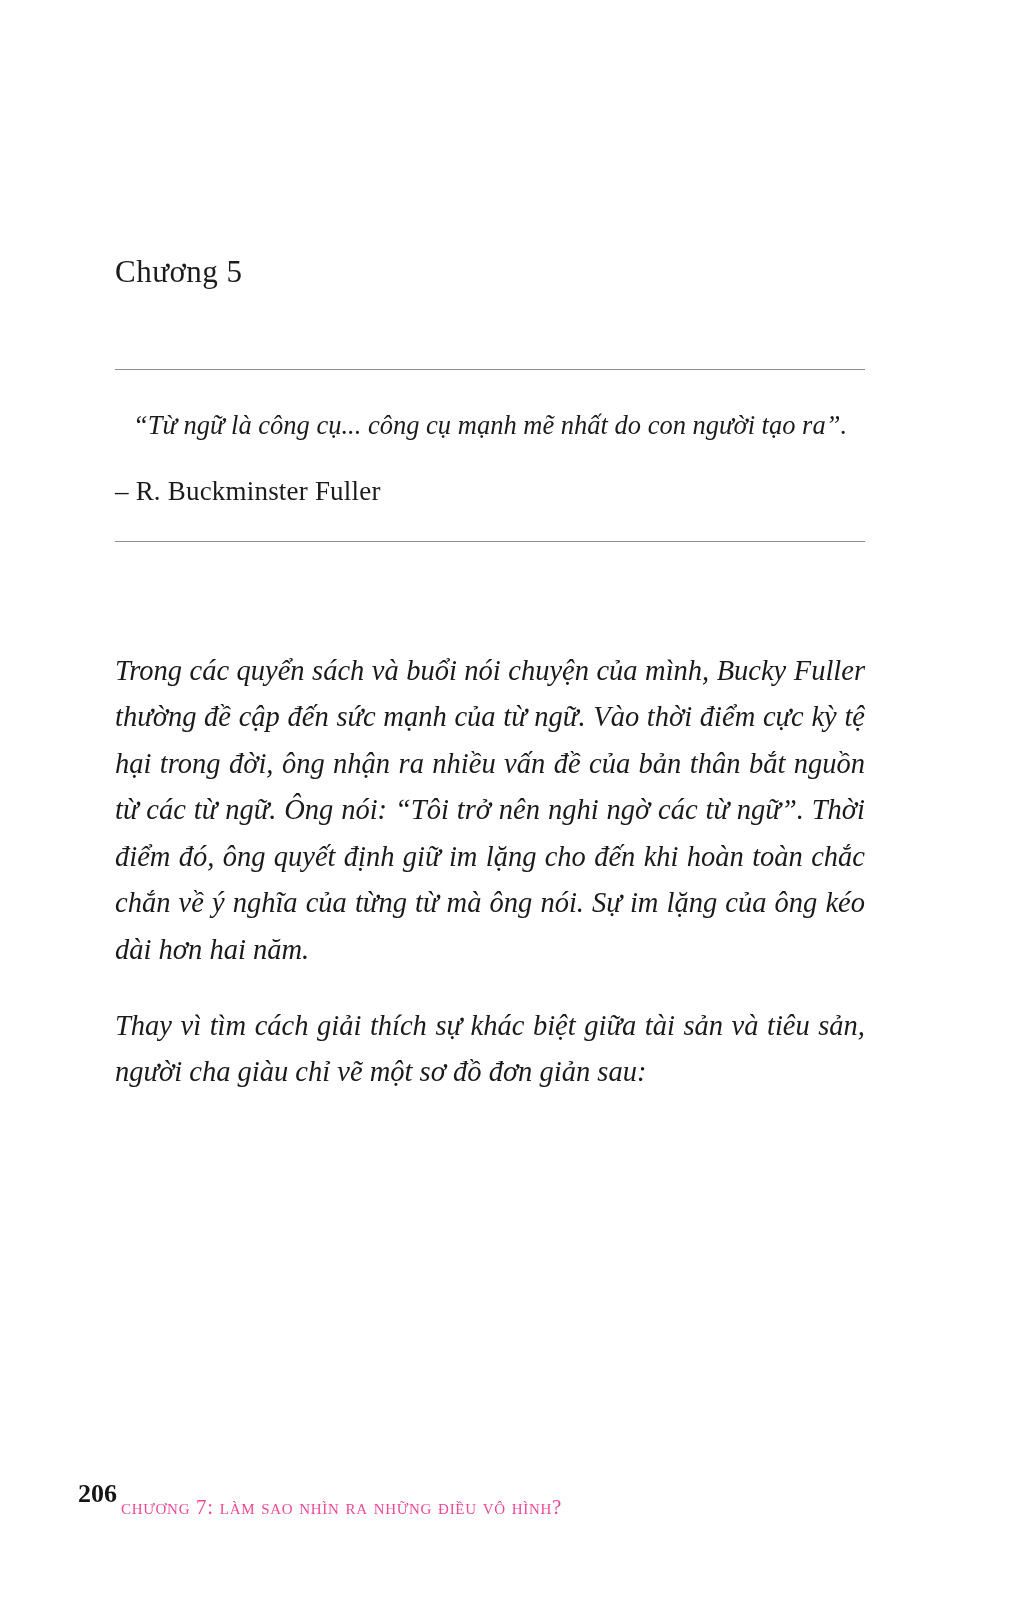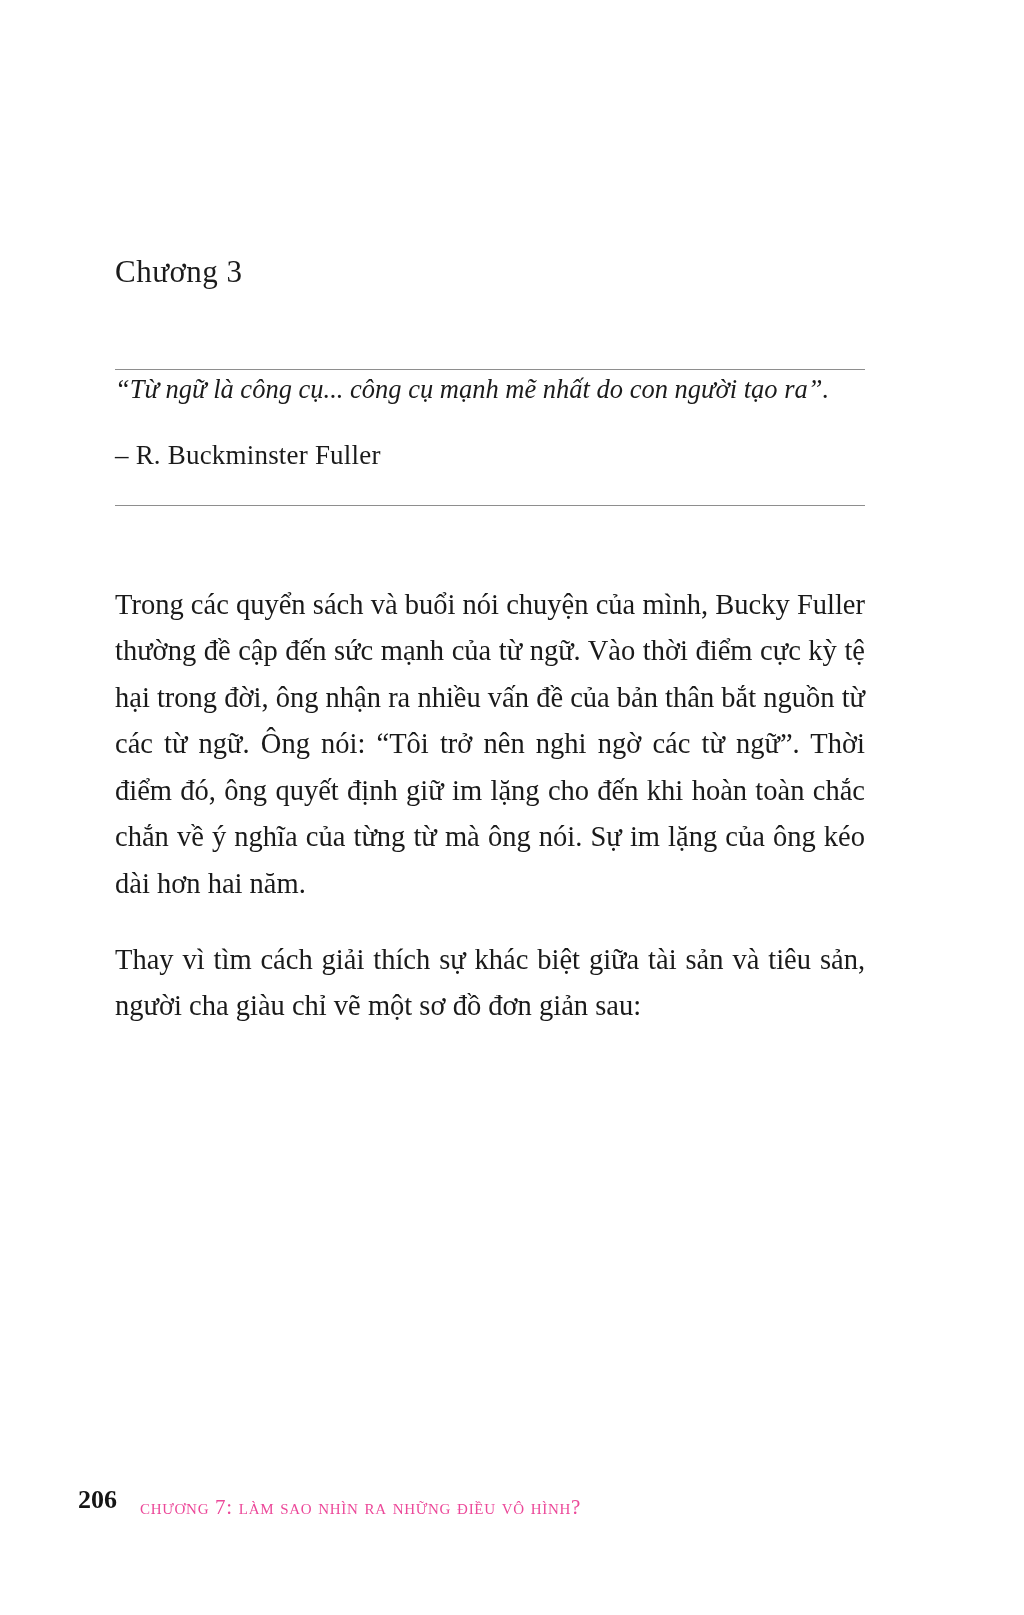--- a/index.html
+++ b/index.html
@@ -63,34 +63,37 @@
     border-top: 1px solid #8e8e8e;
     margin: 0;
     width: 750px;
   }
   .quote-text {
     font-family: "Liberation Serif", serif;
     font-style: italic;
     font-size: 26.5px;
     line-height: 1.5;
     color: #1b1b1b;
+    margin-top: 36px;
+    text-align: center;
   }
   .quote-attrib {
     font-family: "Liberation Serif", serif;
     font-size: 27px;
     color: #1b1b1b;
     text-align: left;
     margin-top: 30px;
     margin-bottom: 34px;
     letter-spacing: 0.2px;
   }
 
   
   .body {
-    margin-top: 76px;
+    margin-top: 106px;
+    font-style: italic;
   }
   .body p {
     font-family: "Liberation Serif", serif;
     font-size: 28.5px;
     line-height: 1.63;
     color: #1a1a1a;
     margin: 0 0 30px 0;
     text-align: justify;
     text-justify: inter-word;
   }
@@ -100,22 +103,22 @@
   .body p.no-justify-last {
     text-align: justify;
   }
 
   
   .footer {
     position: absolute;
     left: 78px;
     bottom: 95px;
     display: flex;
-    align-items: center;
-    gap: 23px;
+    align-items: flex-start;
+    gap: 4px;
   }
   .footer-page-number {
     font-family: "Liberation Serif", serif;
     font-size: 26px;
     font-weight: 700;
     color: #151515;
   }
   .footer-text {
     font-family: "Liberation Serif", serif;
     font-size: 21px;
@@ -125,21 +128,21 @@
     text-transform: lowercase;
     margin-top: 16px;
   }
 </style>
 </head>
 <body>
 
 <div class="page">
   <div class="content">
 
-    <div class="chapter-label">Chương 3</div>
+    <div class="chapter-label">Chương 5</div>
 
 
     <div class="quote-block">
       <hr class="rule">
       <div class="quote-text">“Từ ngữ là công cụ... công cụ mạnh mẽ nhất do con người tạo ra”.</div>
       <div class="quote-attrib">– R. Buckminster Fuller</div>
       <hr class="rule">
     </div>
 
     <div class="body">

